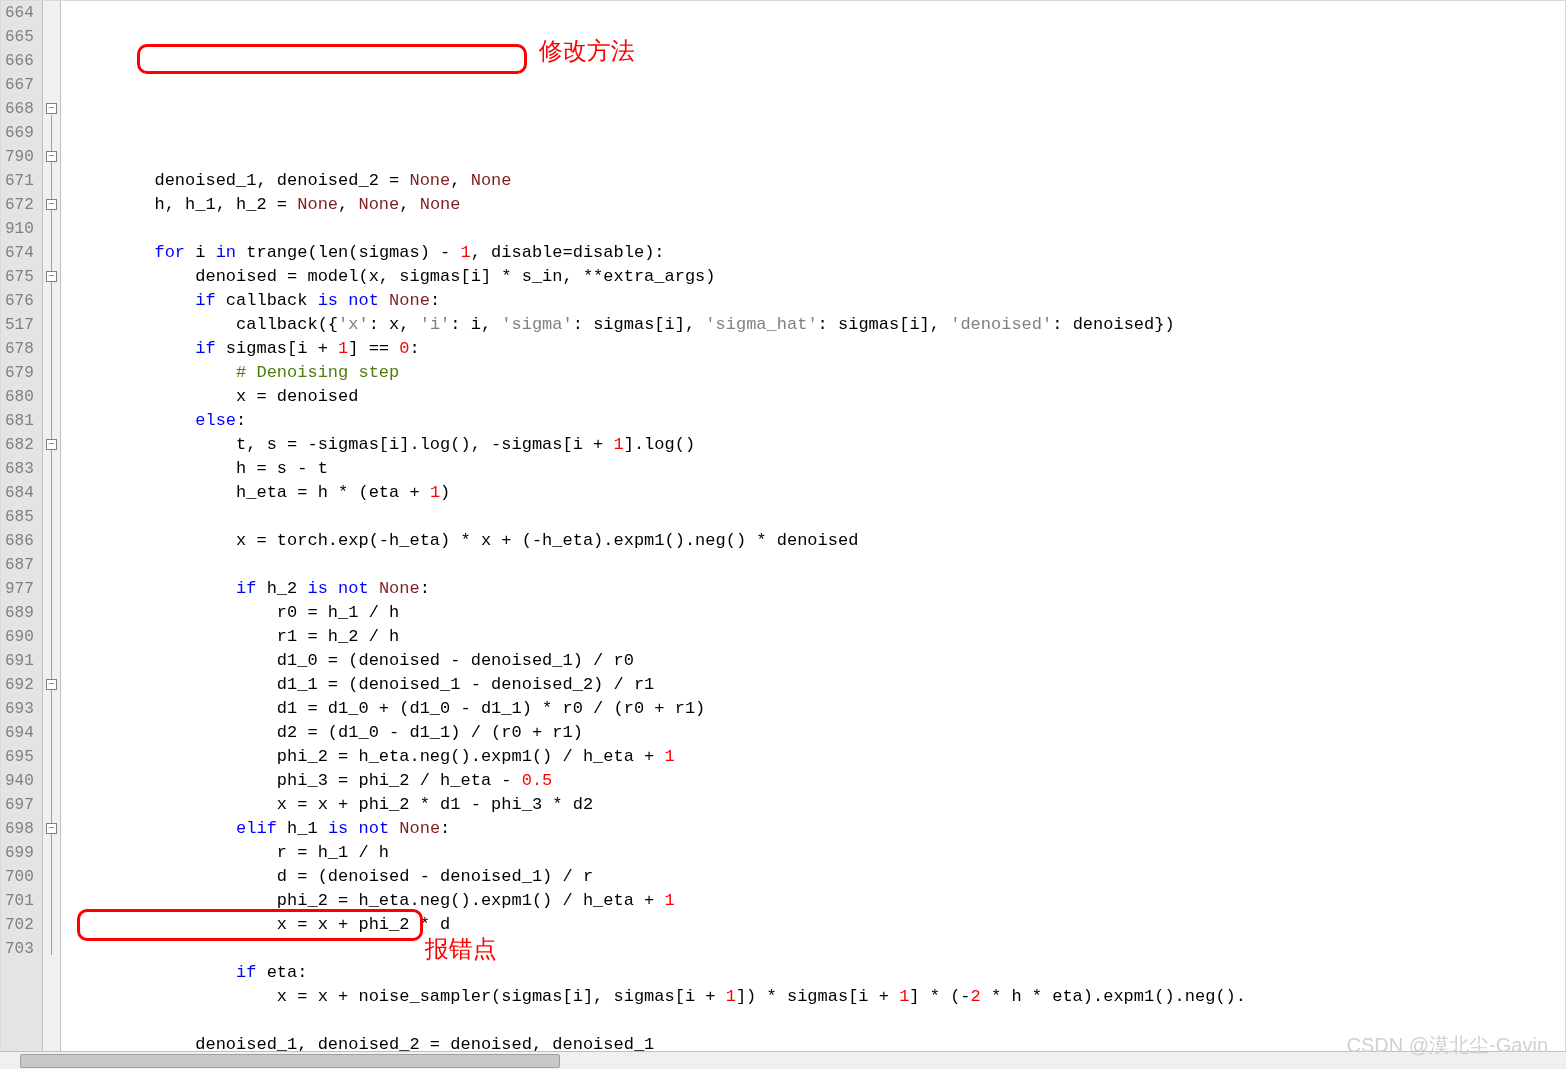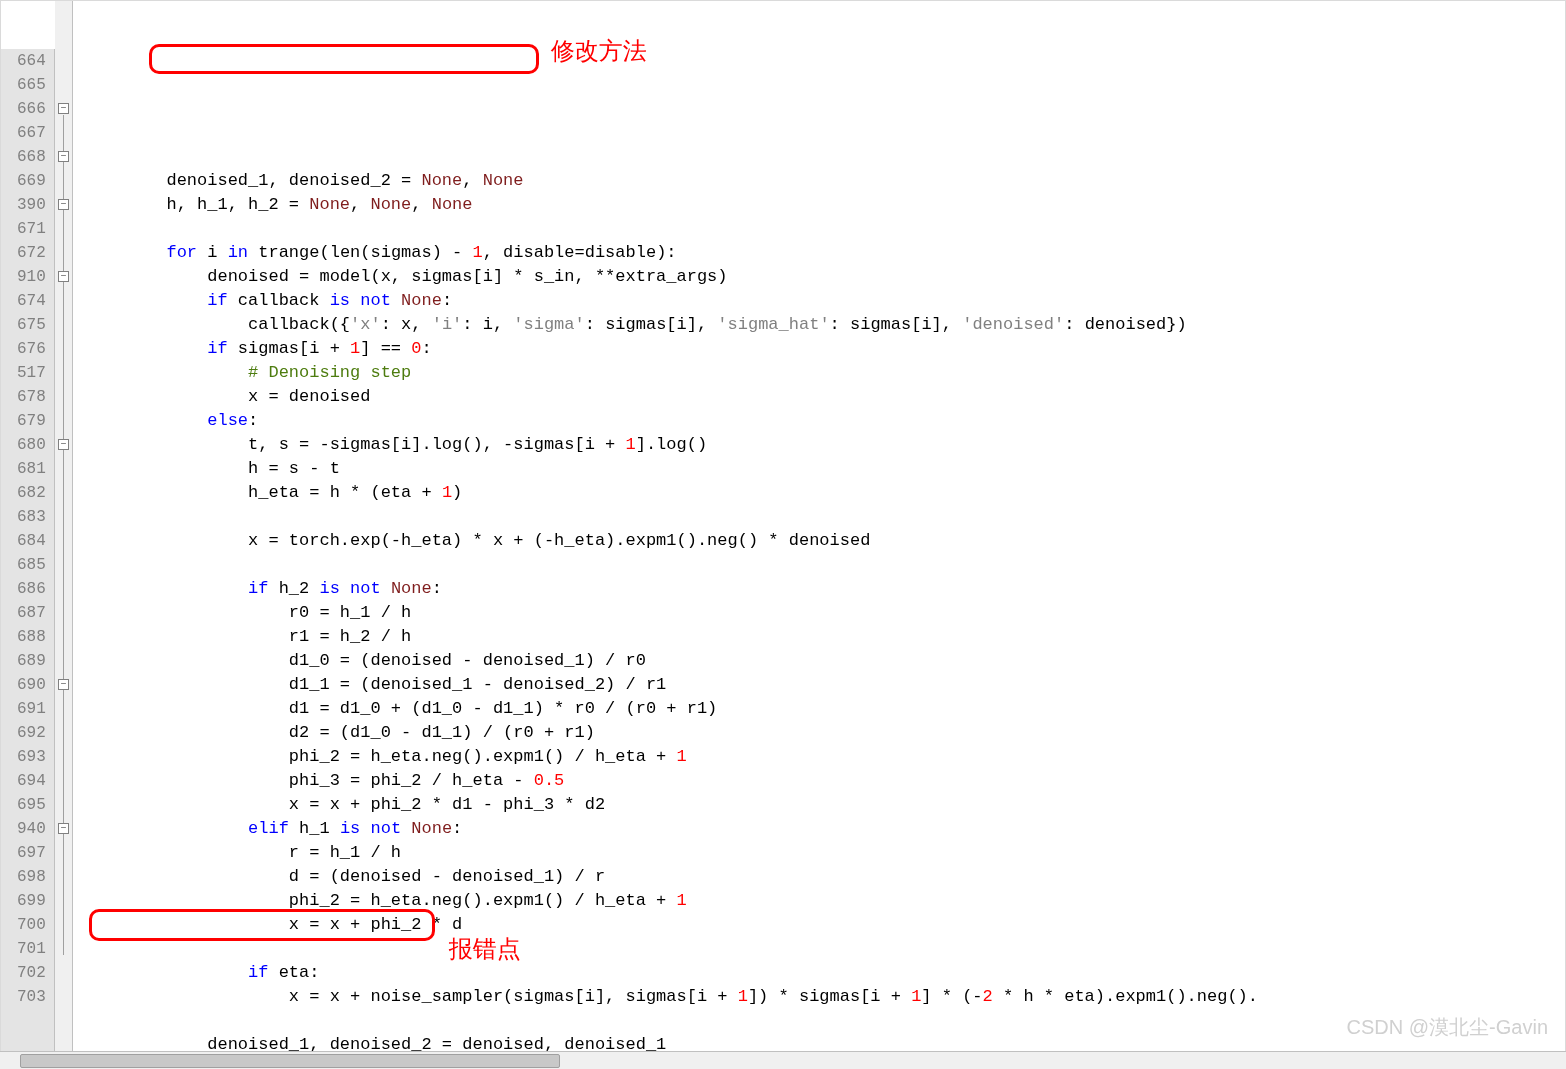--- a/index.html
+++ b/index.html
@@ -16,27 +16,26 @@
     display: flex;
     background: #ffffff;
     position: relative;
     height: 100%;
     border: 1px solid #dadada;
   }
   .gutter {
     background: #e4e4e4;
     color: #808080;
     text-align: right;
-    padding: 0 8px 0 16px;
+    padding: 0 8px 0 4px;
     user-select: none;
     flex-shrink: 0;
     line-height: 24px;
     font-size: 16px;
     border-right: 1px solid #c0c0c0;
-    margin-top: 48px;
   }
   .fold-col {
     width: 18px;
     background: #f0f0f0;
     border-right: 1px solid #c0c0c0;
     flex-shrink: 0;
     position: relative;
     line-height: 24px;
   }
   .fold-mark {
@@ -102,56 +101,56 @@
     top: 2px;
     left: 20px;
     width: 540px;
     background: #c8c8c8;
     border: 1px solid #a0a0a0;
     border-radius: 2px;
   }
   .watermark {
     position: absolute;
     right: 18px;
-    bottom: 28px;
+    bottom: 10px;
     color: #d0d0d0;
     font-family: Arial, sans-serif;
     font-size: 20px;
   }
 </style>
 </head>
 <body>
 
 <div class="editor">
   <div class="gutter" id="gutter">
       <div>664</div>
       <div>665</div>
       <div>666</div>
       <div>667</div>
       <div>668</div>
       <div>669</div>
-      <div>390</div>
+      <div>790</div>
       <div>671</div>
       <div>672</div>
       <div>910</div>
       <div>674</div>
       <div>675</div>
       <div>676</div>
       <div>517</div>
       <div>678</div>
       <div>679</div>
       <div>680</div>
       <div>681</div>
       <div>682</div>
       <div>683</div>
       <div>684</div>
       <div>685</div>
       <div>686</div>
       <div>687</div>
-      <div>688</div>
+      <div>977</div>
       <div>689</div>
       <div>690</div>
       <div>691</div>
       <div>692</div>
       <div>693</div>
       <div>694</div>
       <div>695</div>
       <div>940</div>
       <div>697</div>
       <div>698</div>
@@ -168,21 +167,21 @@
       <div class="fold-mark" style="top: 198px;">−</div>
       <div class="fold-mark" style="top: 270px;">−</div>
       <div class="fold-mark" style="top: 438px;">−</div>
       <div class="fold-mark" style="top: 678px;">−</div>
       <div class="fold-mark" style="top: 822px;">−</div>
     </div>
   <div class="code" id="code">
     <div class="redbox" style="left:76px; top:43px; width:390px; height:30px;"></div>
     <div class="annot" style="left:478px; top:38px;">修改方法</div>
     <div class="redbox" style="left:16px; top:908px; width:346px; height:32px;"></div>
-    <div class="annot" style="left:376px; top:936px;">报错点</div>
+    <div class="annot" style="left:364px; top:936px;">报错点</div>
   <div>&nbsp;</div><div><span class="id">        denoised_1, denoised_2 = </span><span class="nn">None</span><span class="id">, </span><span class="nn">None</span></div><div><span class="id">        h, h_1, h_2 = </span><span class="nn">None</span><span class="id">, </span><span class="nn">None</span><span class="id">, </span><span class="nn">None</span></div><div>&nbsp;</div><div><span class="id">        </span><span class="kw">for</span><span class="id"> i </span><span class="kw">in</span><span class="id"> trange(len(sigmas) - </span><span class="num">1</span><span class="id">, disable=disable):</span></div><div><span class="id">            denoised = model(x, sigmas[i] * s_in, **extra_args)</span></div><div><span class="id">            </span><span class="kw">if</span><span class="id"> callback </span><span class="kw">is not</span><span class="id"> </span><span class="nn">None</span><span class="id">:</span></div><div><span class="id">                callback({</span><span class="str">'x'</span><span class="id">: x, </span><span class="str">'i'</span><span class="id">: i, </span><span class="str">'sigma'</span><span class="id">: sigmas[i], </span><span class="str">'sigma_hat'</span><span class="id">: sigmas[i], </span><span class="str">'denoised'</span><span class="id">: denoised})</span></div><div><span class="id">            </span><span class="kw">if</span><span class="id"> sigmas[i + </span><span class="num">1</span><span class="id">] == </span><span class="num">0</span><span class="id">:</span></div><div><span class="id">                </span><span class="cmt"># Denoising step</span></div><div><span class="id">                x = denoised</span></div><div><span class="id">            </span><span class="kw">else</span><span class="id">:</span></div><div><span class="id">                t, s = -sigmas[i].log(), -sigmas[i + </span><span class="num">1</span><span class="id">].log()</span></div><div><span class="id">                h = s - t</span></div><div><span class="id">                h_eta = h * (eta + </span><span class="num">1</span><span class="id">)</span></div><div>&nbsp;</div><div><span class="id">                x = torch.exp(-h_eta) * x + (-h_eta).expm1().neg() * denoised</span></div><div>&nbsp;</div><div><span class="id">                </span><span class="kw">if</span><span class="id"> h_2 </span><span class="kw">is not</span><span class="id"> </span><span class="nn">None</span><span class="id">:</span></div><div><span class="id">                    r0 = h_1 / h</span></div><div><span class="id">                    r1 = h_2 / h</span></div><div><span class="id">                    d1_0 = (denoised - denoised_1) / r0</span></div><div><span class="id">                    d1_1 = (denoised_1 - denoised_2) / r1</span></div><div><span class="id">                    d1 = d1_0 + (d1_0 - d1_1) * r0 / (r0 + r1)</span></div><div><span class="id">                    d2 = (d1_0 - d1_1) / (r0 + r1)</span></div><div><span class="id">                    phi_2 = h_eta.neg().expm1() / h_eta + </span><span class="num">1</span></div><div><span class="id">                    phi_3 = phi_2 / h_eta - </span><span class="num">0.5</span></div><div><span class="id">                    x = x + phi_2 * d1 - phi_3 * d2</span></div><div><span class="id">                </span><span class="kw">elif</span><span class="id"> h_1 </span><span class="kw">is not</span><span class="id"> </span><span class="nn">None</span><span class="id">:</span></div><div><span class="id">                    r = h_1 / h</span></div><div><span class="id">                    d = (denoised - denoised_1) / r</span></div><div><span class="id">                    phi_2 = h_eta.neg().expm1() / h_eta + </span><span class="num">1</span></div><div><span class="id">                    x = x + phi_2 * d</span></div><div>&nbsp;</div><div><span class="id">                </span><span class="kw">if</span><span class="id"> eta:</span></div><div><span class="id">                    x = x + noise_sampler(sigmas[i], sigmas[i + </span><span class="num">1</span><span class="id">]) * sigmas[i + </span><span class="num">1</span><span class="id">] * (-</span><span class="num">2</span><span class="id"> * h * eta).expm1().neg().</span></div><div>&nbsp;</div><div><span class="id">            denoised_1, denoised_2 = denoised, denoised_1</span></div><div><span class="id">            h_1, h_2 = h, h_1</span></div></div>
 </div>
 
 <div class="hscroll">
   <div class="hscroll-thumb"></div>
 </div>
 
 <div class="watermark">CSDN @漠北尘-Gavin</div>
 
 </body></html>

